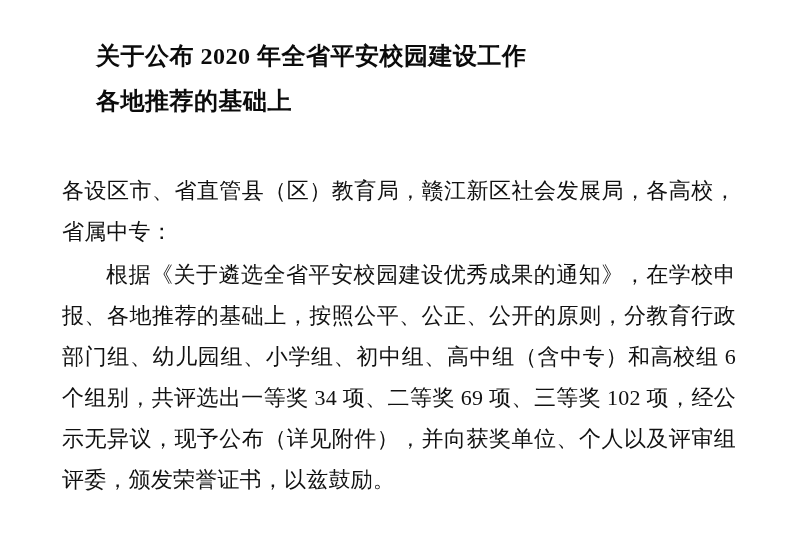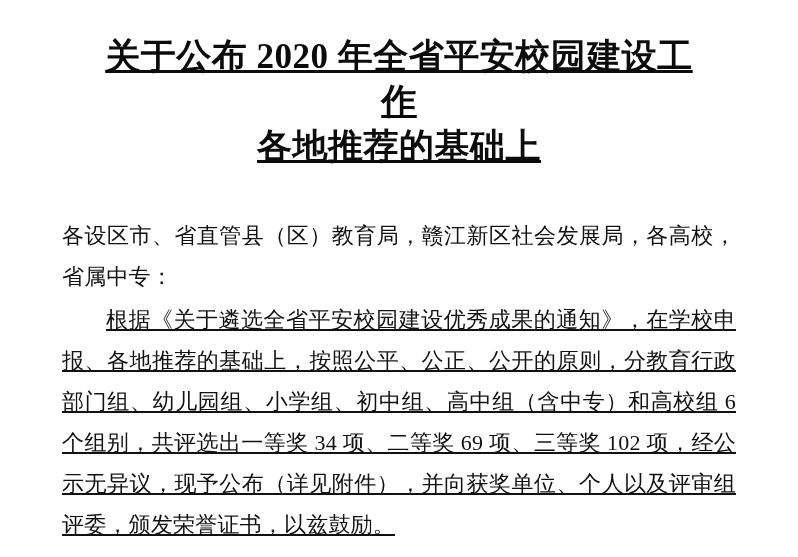--- a/index.html
+++ b/index.html
@@ -17,49 +17,47 @@
     position: relative;
     width: 798px;
     height: 557px;
     background: #ffffff;
     box-sizing: border-box;
     padding: 0;
   }
   .doc-title {
     margin: 0;
     padding: 34px 96px 0 96px;
-    text-align: center;
+    text-align: left;
     font-family: "Liberation Serif", "DejaVu Serif", serif;
     font-weight: bold;
-    font-size: 35px;
+    font-size: 24px;
     line-height: 45px;
     color: #0b0b0b;
     letter-spacing: 0.5px;
-    text-decoration: underline;
   }
   .doc-title .title-line {
     display: block;
   }
   .body-block {
     padding: 0 62px 0 62px;
     margin-top: 46px;
   }
   .para {
     margin: 16px 0 0 0;
     font-size: 22px;
     line-height: 41px;
     color: #111111;
     text-align: justify;
     text-justify: inter-ideograph;
     letter-spacing: 0.2px;
     font-family: "Liberation Serif", "DejaVu Serif", serif;
   }
   .para + .para {
     margin-top: 2px;
-    text-decoration: underline;
   }
   .indent {
     text-indent: 2em;
   }
 </style>
 </head>
 <body>
 
 <div class="page">
 

